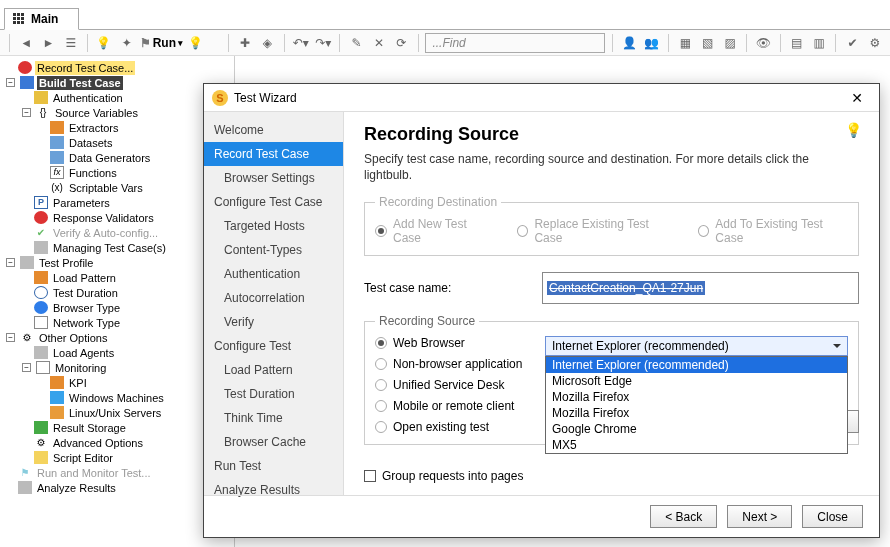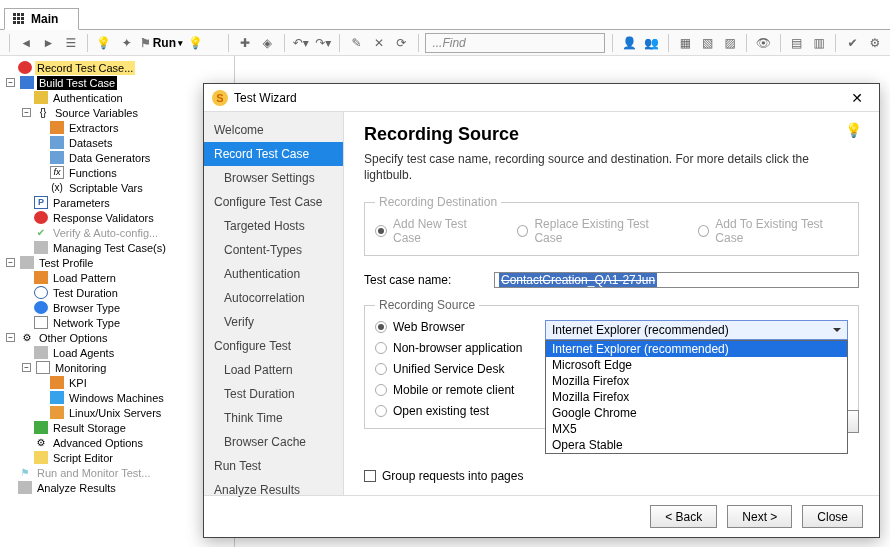--- a/index.html
+++ b/index.html
@@ -25,21 +25,21 @@
   
   .tree-pane { width:235px; border-right:1px solid #ccc; overflow:hidden; padding:4px 0; font-size:11px; line-height:14px; }
   .tree ul { list-style:none; margin:0; padding:0 0 0 16px; }
   .tree > ul { padding-left:4px; }
   .tree li { white-space:nowrap; padding:0 0 0 0; position:relative; }
   .row { display:flex; align-items:center; gap:3px; padding:0 2px; height:15px; }
   .exp { width:9px; height:9px; border:1px solid #888; font-size:8px; line-height:7px; text-align:center; margin-right:2px; background:#fff; cursor:default;}
   .noexp { width:9px; display:inline-block; }
   .ticon { width:14px; height:14px; display:inline-flex; align-items:center; justify-content:center; font-size:10px; }
   .sel-yellow { background:#ffe47a; }
-  .sel-blue { background:#000000; color:#fff; }
+  .sel-blue { background:#404040; color:#fff;font-weight:bold; }
   .gray { color:#999; }
   .tree .lbl { padding:0 2px; }
 
   
   .canvas { flex:1; position:relative; background:#fff; }
 
   
   .wizard {
     position:absolute; left:203px; top:83px; width:677px; height:455px;
     border:1px solid #444; background:#fff; box-shadow:0 4px 16px rgba(0,0,0,.3);
@@ -61,21 +61,21 @@
   fieldset { border:1px solid #ccc; margin:0 0 10px 0; padding:8px 10px 10px 10px; }
   legend { color:#666; padding:0 4px; }
   fieldset.disabled, fieldset.disabled * { color:#aaa; }
   .radio-row { display:flex; gap:24px; align-items:center; }
   .radio { display:flex; align-items:center; gap:6px; }
   .radio .dot { width:12px; height:12px; border:1px solid #aaa; border-radius:50%; }
   .radio.sel .dot::after { content:""; display:block; width:6px; height:6px; background:#555; border-radius:50%; margin:2px; }
 
   .form-row { display:flex; align-items:center; gap:10px; margin:6px 0 10px 0; }
   .form-row label { width:120px; }
-  .textfield { flex:1; height:16px; border:1px solid #888; padding:0 4px; display:flex; align-items:center; }
+  .textfield { flex:1; height:32px; border:1px solid #888; padding:0 4px; display:flex; align-items:center;margin-left:48px; }
   .redact { color:#b03030; text-decoration:line-through; background:#4070c0; color:#fff; padding:0 2px; filter: blur(0.3px);}
 
   .rec-src-body { display:flex; gap:10px; }
   .radio-col { display:flex; flex-direction:column; gap:7px; width:160px; }
   .combo-wrap { flex:1; position:relative; }
   .combo { height:20px; border:1px solid #6a8fd8; background:#eaf2ff; display:flex; align-items:center; padding:0 18px 0 6px; position:relative; }
   .combo::after { content:""; position:absolute; right:6px; top:7px; border:4px solid transparent; border-top-color:#333; }
   .dropdown { position:absolute; left:0; right:0; top:20px; border:1px solid #666; background:#fff; z-index:5; }
   .dropdown div { padding:1px 6px; }
   .dropdown .hi { background:#1e6fe0; color:#fff; }
@@ -480,21 +480,20 @@
             <div class="combo">
               <span>Internet Explorer (recommended)</span>
             </div>
             <div class="dropdown">
               <div class="hi">Internet Explorer (recommended)</div>
               <div>Microsoft Edge</div>
               <div>Mozilla Firefox</div>
               <div>Mozilla Firefox</div>
               <div>Google Chrome</div>
               <div>MX5</div>
-              <div>Opera Stable</div>
             </div>
           </div>
         </div>
       </fieldset>
 
       <div class="checkbox-row">
         <span class="chk"></span>
         <span>Group requests into pages</span>
       </div>
 

